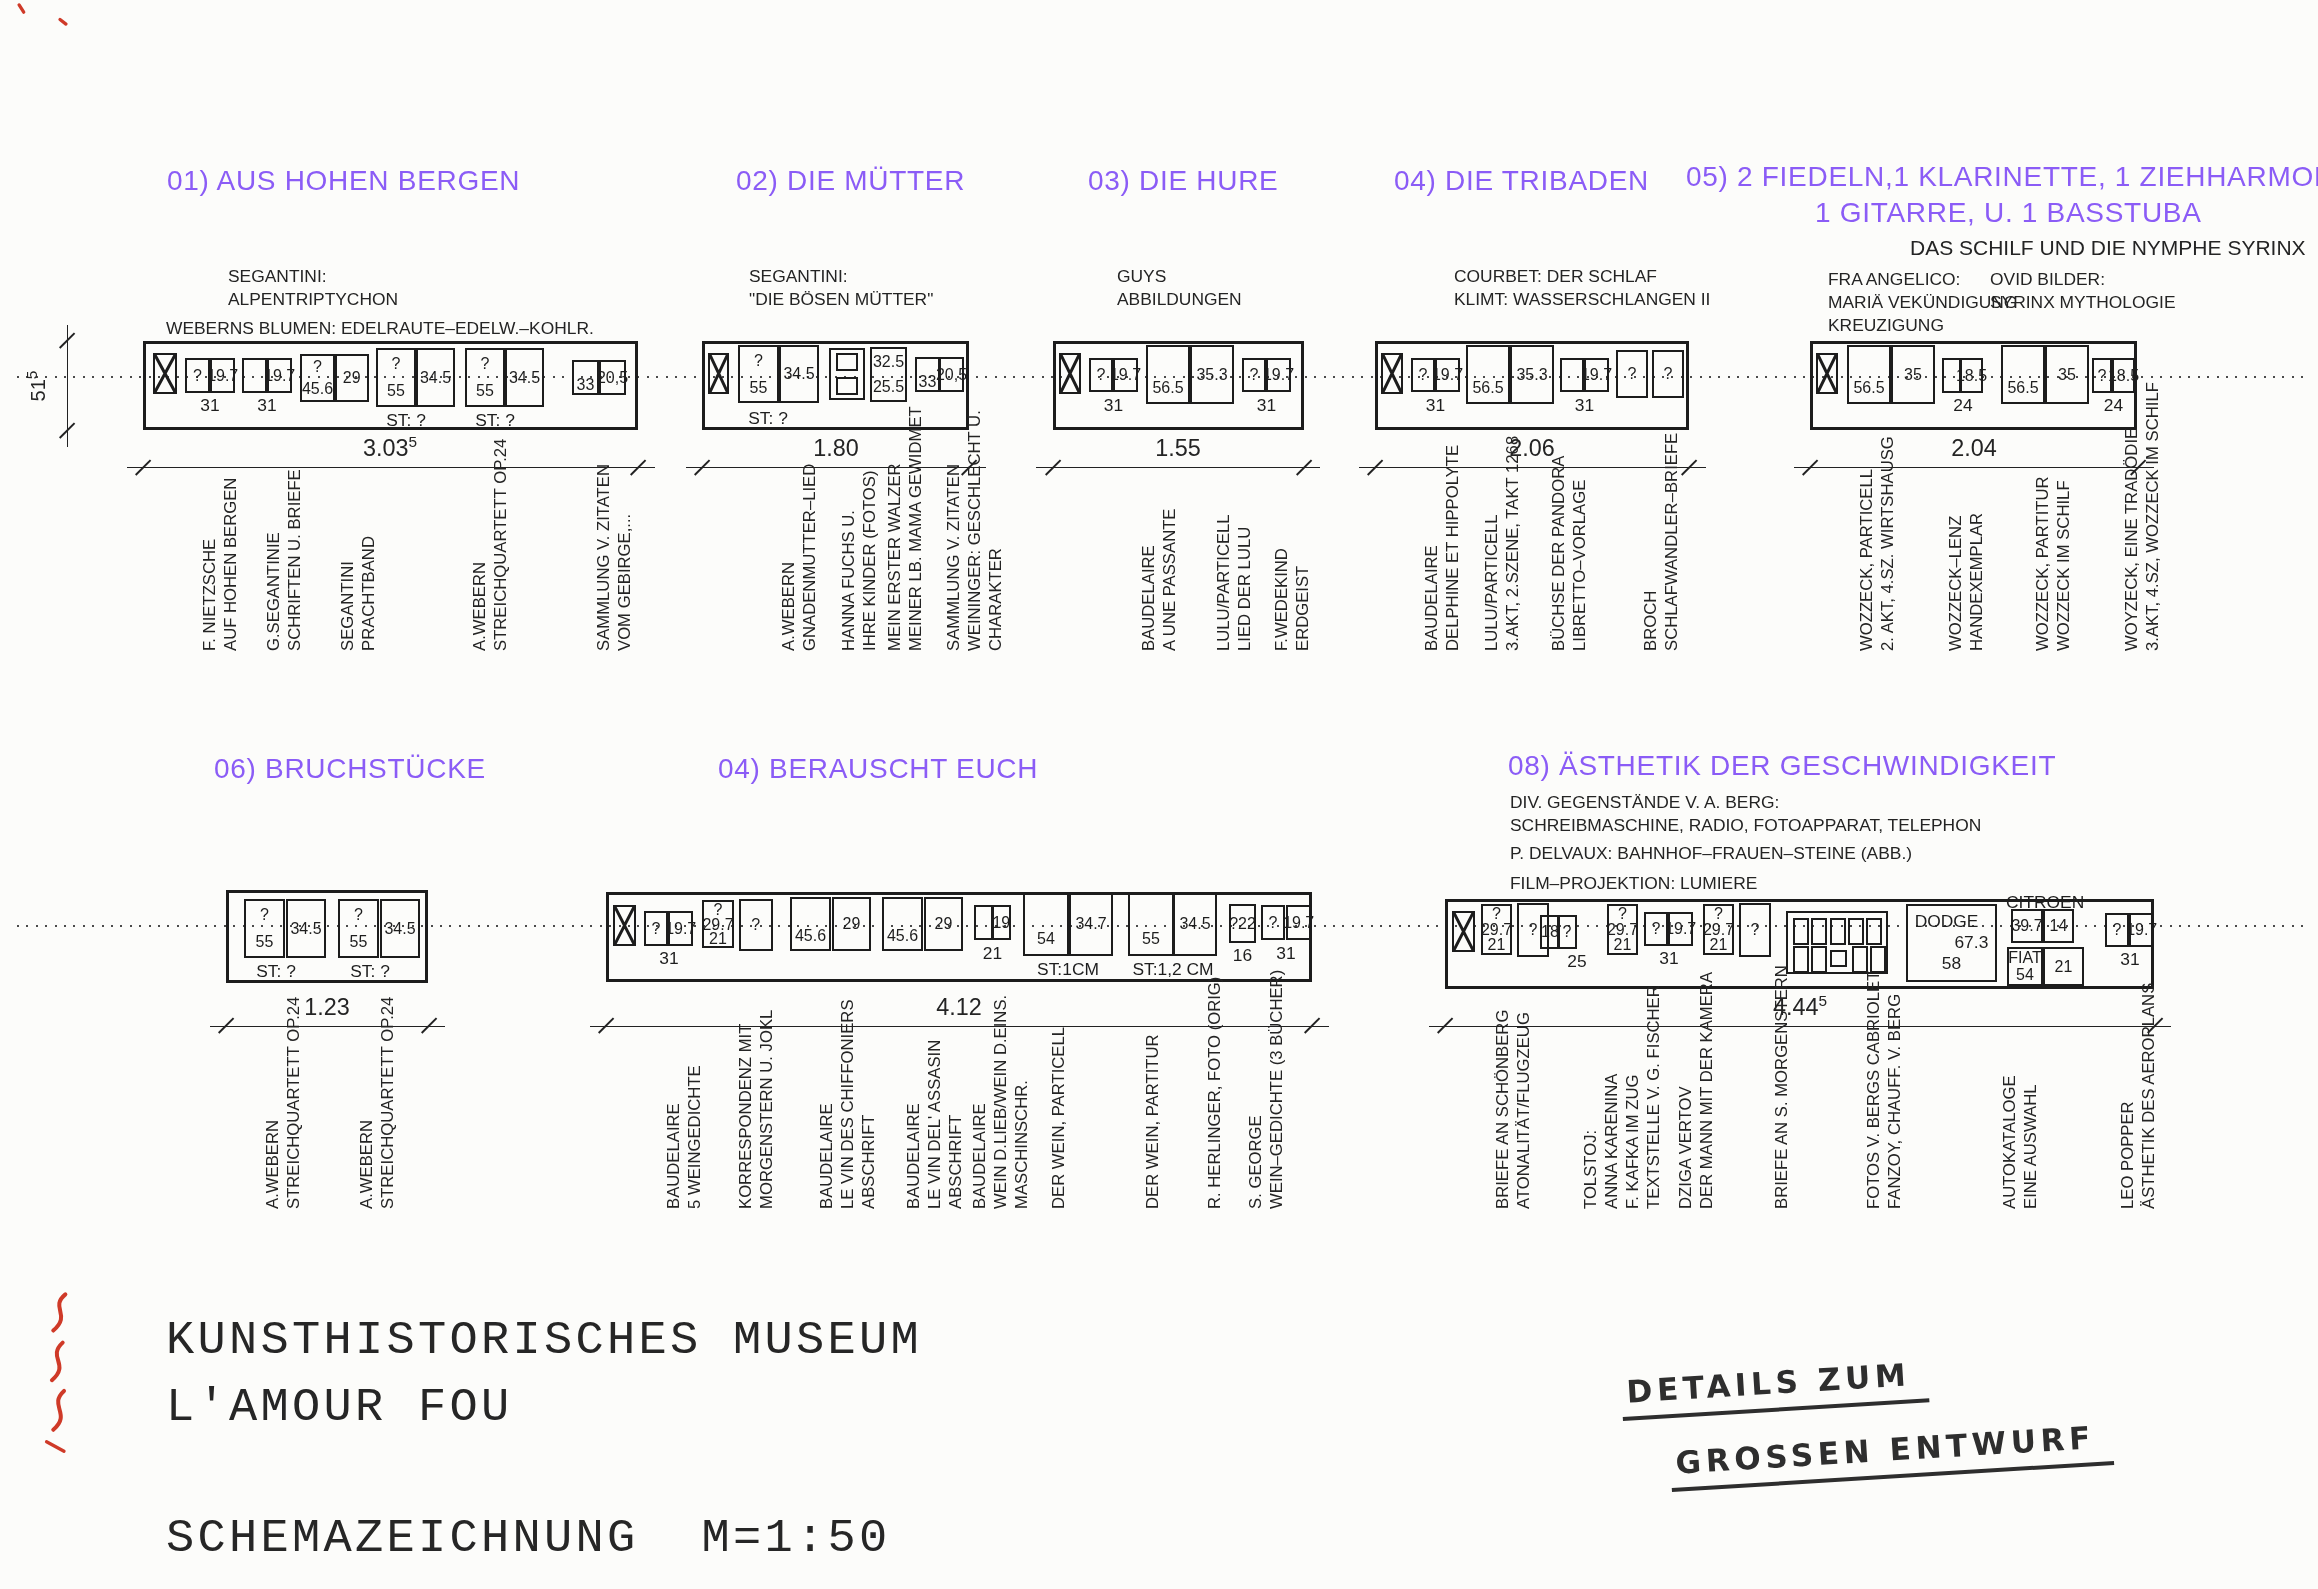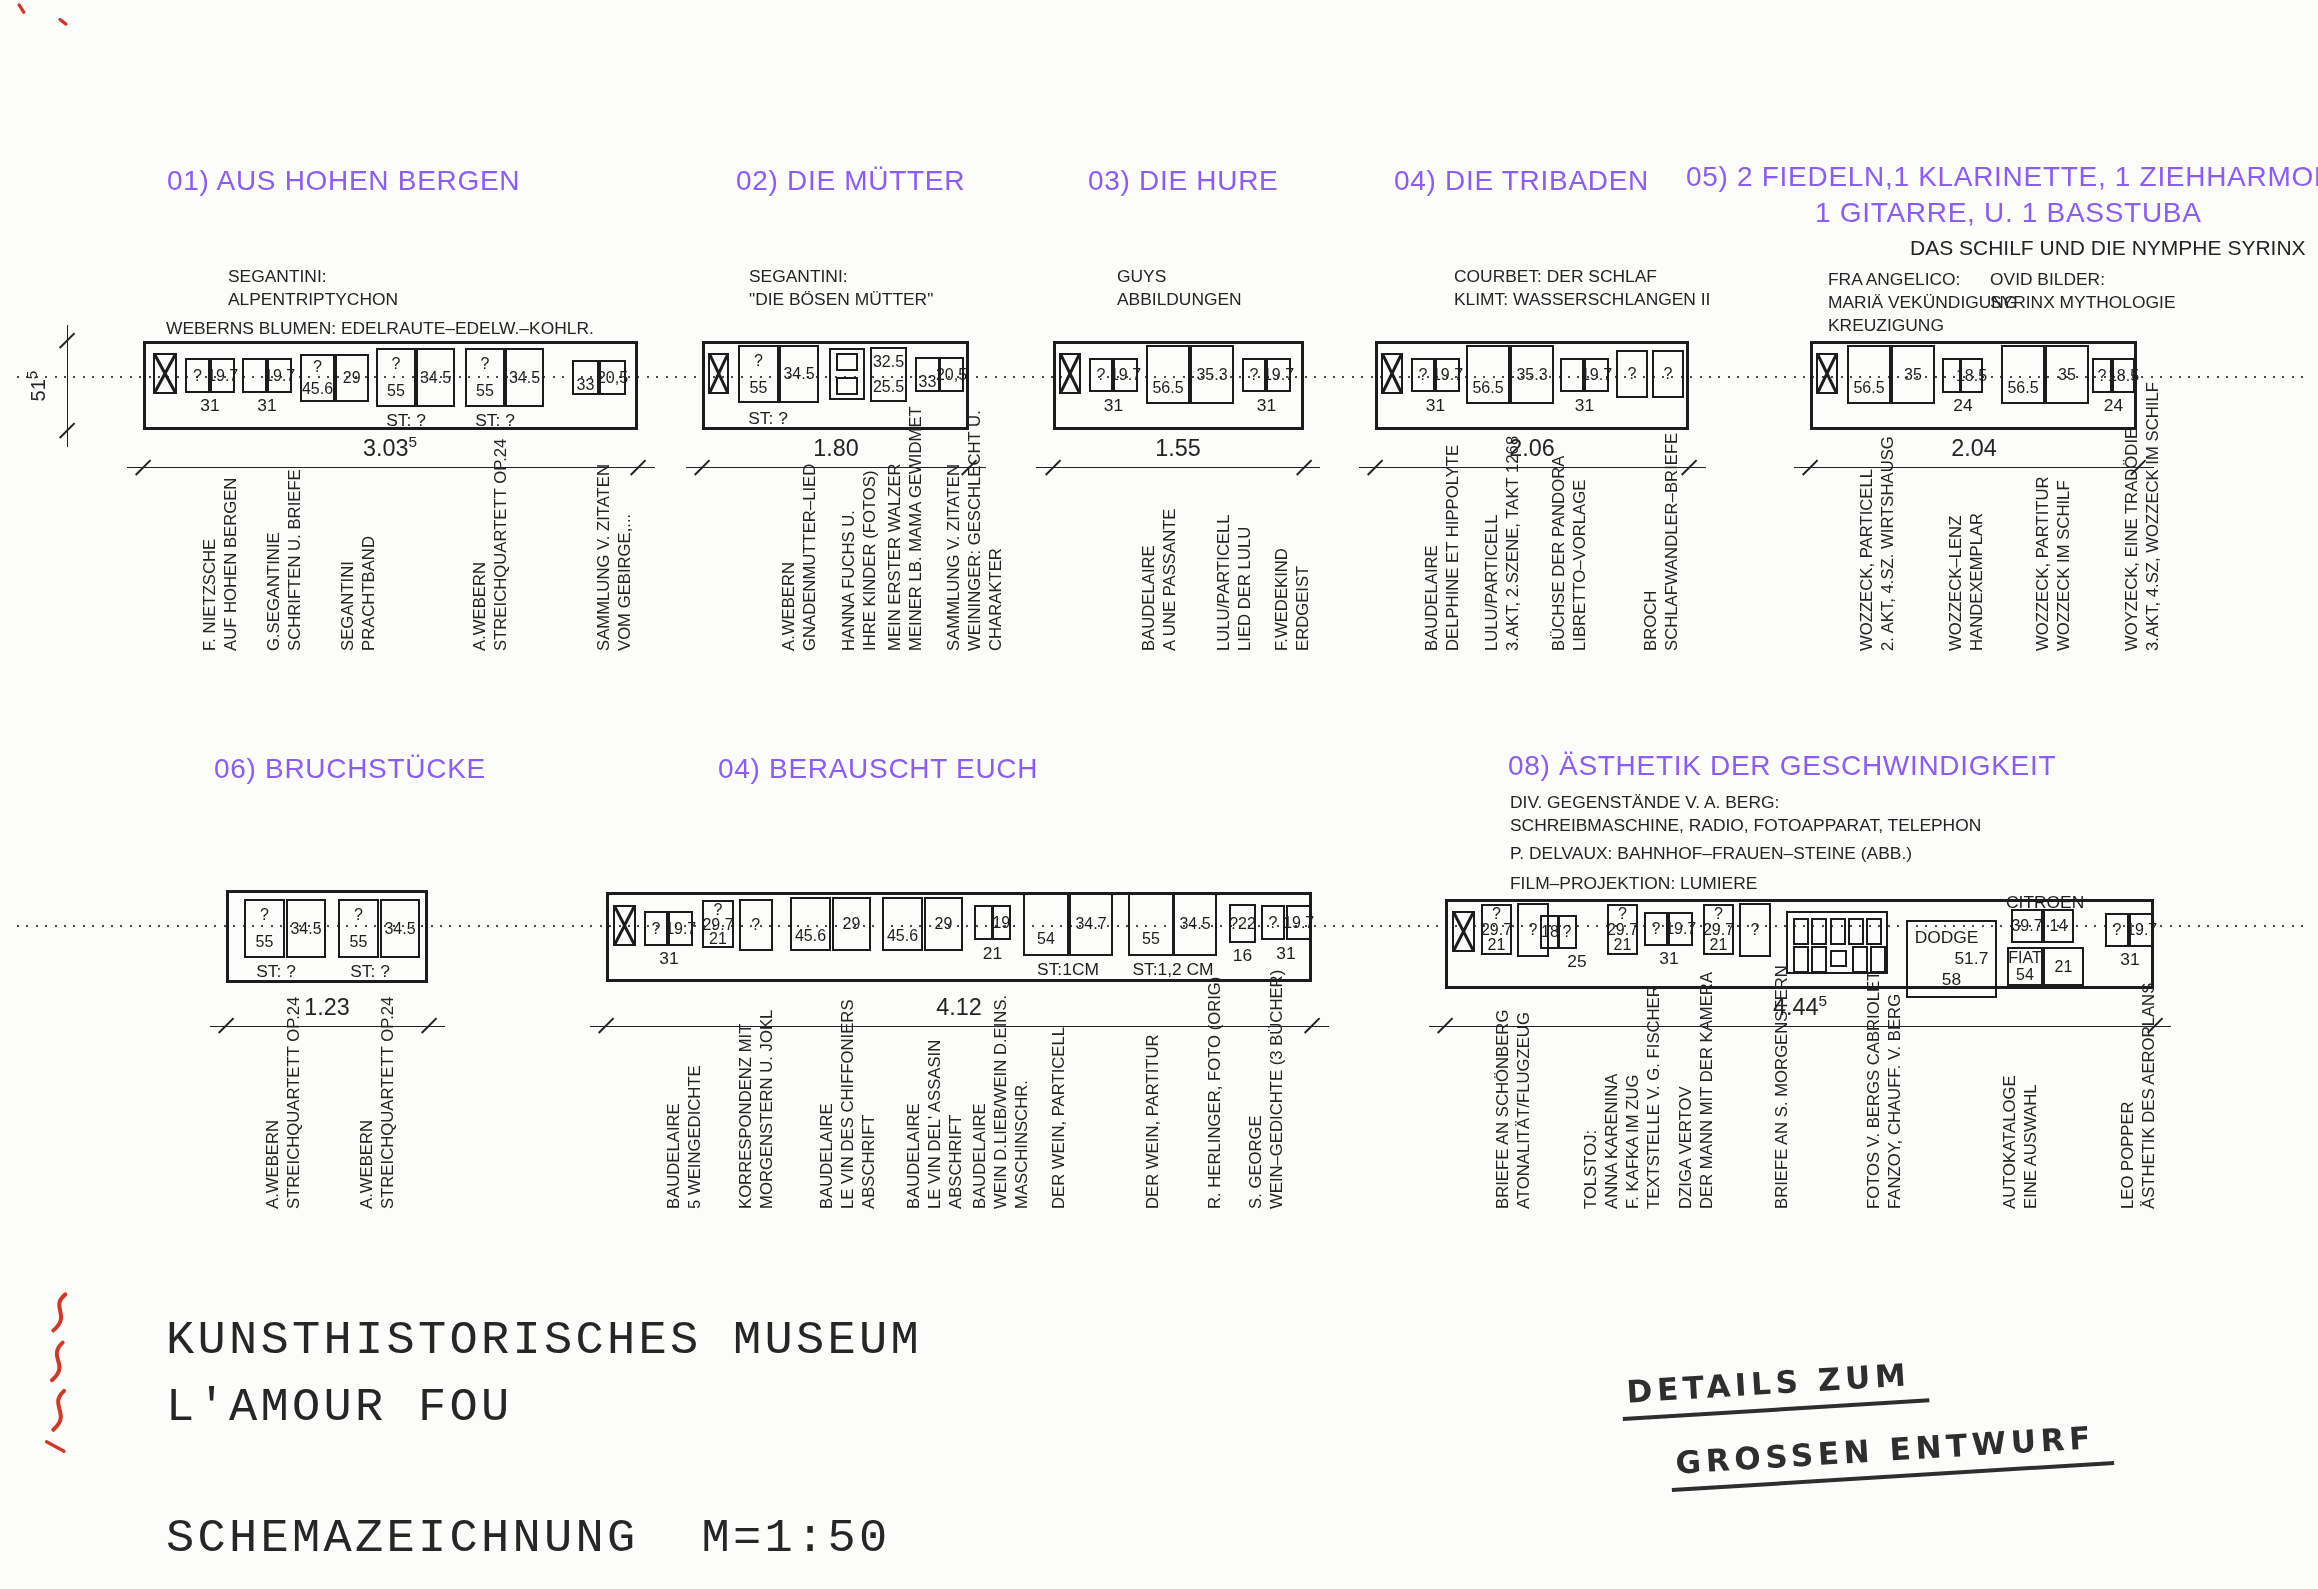--- a/index.html
+++ b/index.html
@@ -15,21 +15,21 @@
   .box.multi{justify-content:space-around;}
   .bx{font-size:16px;white-space:nowrap;line-height:1;min-height:0.9em;}
   .cap{position:absolute;font-size:17.4px;text-align:center;white-space:nowrap;}
   .floatcap{position:absolute;font-size:17.4px;white-space:nowrap;}
   .xbox svg{position:absolute;left:0;top:0;width:100%;height:100%;}
   .innerbox{border:2px solid #1c1c1c;width:56%;height:28%;}
   .strip-sub{position:absolute;border:2px solid #1c1c1c;}
   .dg1{align-self:flex-start;}
   .dg2{align-self:flex-end;}
   .dg3{align-self:center;}
-  .dodgebox{justify-content:space-between;padding:5.4px 6.7px;box-sizing:border-box;margin-top:16px;}
+  .dodgebox{justify-content:space-between;padding:5.4px 6.7px;box-sizing:border-box;}
   .dodgebox .bx{font-size:17.4px;}
   .dimline{position:absolute;height:0;border-top:1.7px solid #222;}
   .vdimline{position:absolute;width:0;border-left:1.7px solid #222;}
   .tick{position:absolute;width:2px;height:21.4px;background:#222;transform:rotate(45deg);}
   .dimlabel{position:absolute;font-size:23.4px;text-align:center;white-space:nowrap;color:#242424;}
   .sup{font-size:15.4px;vertical-align:super;line-height:0;}
   .rlabel{position:absolute;width:1.3px;}
   .rot{position:absolute;left:0;top:0;width:549px;transform:rotate(-90deg);
        transform-origin:0 0;font-size:16.7px;line-height:21px;white-space:pre;color:#242424;}
   .rot.vlab{width:90px;text-align:center;font-size:20px;}
@@ -543,21 +543,21 @@
         <div class="strip-sub" style="left: 60px; top: 4.7px; width: 12px; height: 23px;"></div>
         <div class="strip-sub" style="left: 78px; top: 4.7px; width: 12px; height: 23px;"></div>
         <div class="strip-sub" style="left: 5.4px; top: 33px; width: 12px; height: 23px;"></div>
         <div class="strip-sub" style="left: 23.4px; top: 33px; width: 12px; height: 23px;"></div>
         <div class="strip-sub" style="left: 42px; top: 37px; width: 13.4px; height: 13.4px;"></div>
         <div class="strip-sub" style="left: 64px; top: 33px; width: 12px; height: 23px;"></div>
         <div class="strip-sub" style="left: 82px; top: 33px; width: 12px; height: 23px;"></div>
       </div>
       <div class="box big multi dodgebox" style="left: 1906px; top: 904px; width: 91px; height: 78px;">
         <span class="bx dg1">DODGE</span>
-        <span class="bx dg2">51.7</span>
+        <span class="bx dg2">67.3</span>
         <span class="bx dg3">58</span>
       </div>
       <div class="box" style="left: 2011px; top: 909px; width: 28px; height: 29.5px;">
         <span class="bx">39.7</span>
       </div>
       <div class="box" style="left: 2043px; top: 909px; width: 27px; height: 29.5px;">
         <span class="bx">14</span>
       </div>
       <div class="box multi" style="left: 2007px; top: 947px; width: 32px; height: 35px;">
         <span class="bx">FIAT</span>

